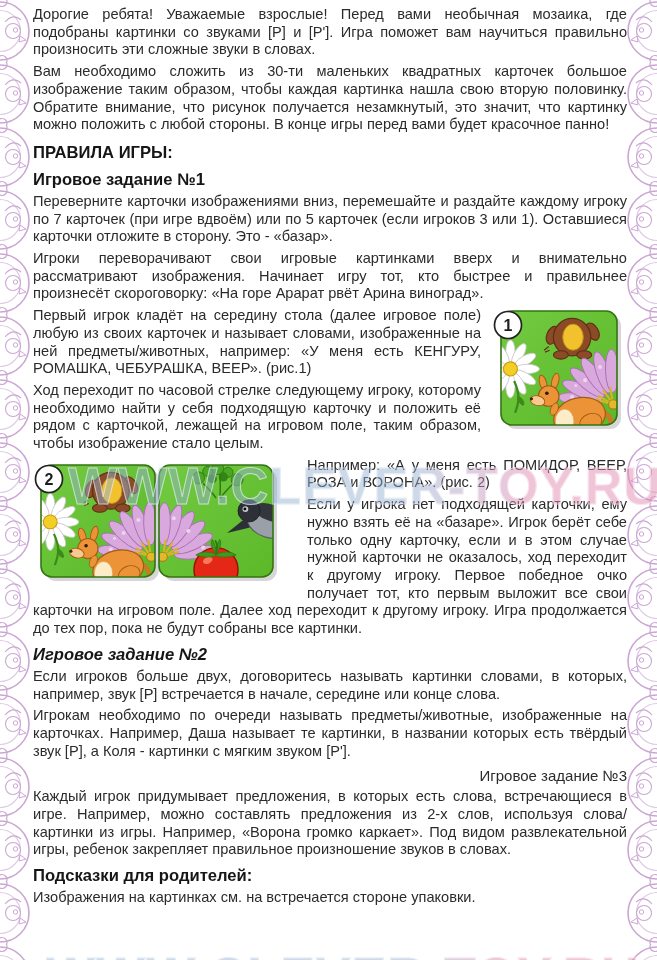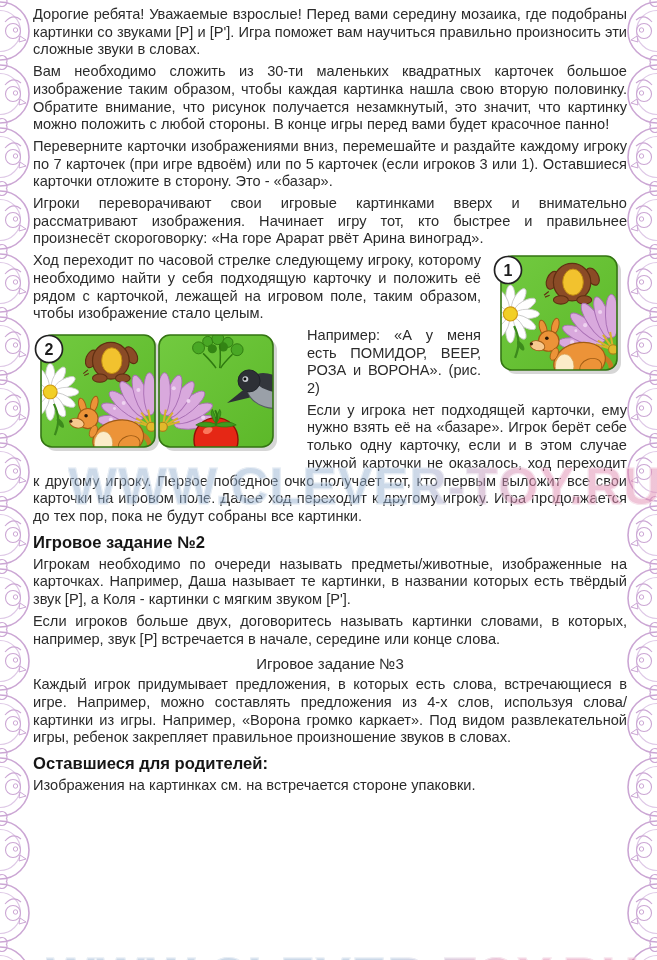--- a/index.html
+++ b/index.html
@@ -21,22 +21,22 @@
   .lace-left{left:0;}
   .lace-right{right:0;transform:scaleX(-1);}
   .content{
     position:relative; z-index:2;
     margin:0 30px 0 33px; padding-top:6px;
     font-size:14.6px; line-height:17.7px; text-align:justify;
   }
   p{margin:0 0 4px 0;}
   .h-bold{font-size:16.6px;font-weight:bold;line-height:20px;margin:7px 0 3px;color:#161616;text-align:left;}
   .h-first{margin-top:9px;}
-  .h-reg{font-size:15px;line-height:19px;margin:6px 0 3px;text-align:center;}
-  .clear{clear:both;}
+  .h-reg{font-size:15px;line-height:19px;margin:6px 0 3px;text-align:right;}
+  .clear{clear:both;font-style:italic;}
   .fig1{float:right;width:136px;height:132px;margin:-2px 0 16px 10px;shape-outside:margin-box;}
   .fig2{float:left;width:252px;height:126px;margin:3px 22px 12px 0;}
   .watermark, .watermark2{
     position:absolute; z-index:3; pointer-events:none; white-space:nowrap;
     font-weight:bold; text-transform:uppercase; letter-spacing:1px;
     font-size:52px; color:var(--wm-blue);
     -webkit-text-stroke:1px rgba(255,255,255,.55);
   }
   .watermark{left:68px; top:456px;}
   .watermark2{left:46px; top:946px;}
@@ -218,58 +218,61 @@
 </svg>
 <svg class="lace lace-right" viewBox="0 0 34 960">
   <rect width="34" height="960" fill="url(#laceP)"></rect>
 </svg>
 
 <div class="watermark"><span>www.clever-toy.ru</span></div>
 <div class="watermark2"><span>www.clever-toy.ru</span></div>
 
 <main class="content">
 
-  <p>Дорогие ребята! Уважаемые взрослые!  Перед вами середину мозаика, где подобраны картинки со звуками [Р] и [Р']. Игра поможет вам научиться правильно произносить эти сложные звуки в словах.</p>
+  <p>Дорогие ребята! Уважаемые взрослые!  Перед вами необычная мозаика, где подобраны картинки со звуками [Р] и [Р']. Игра поможет вам научиться правильно произносить эти сложные звуки в словах.</p>
   <p>Вам необходимо сложить из 30-ти маленьких квадратных карточек большое изображение таким образом, чтобы каждая картинка нашла свою вторую половинку. Обратите внимание, что рисунок получается незамкнутый, это значит, что картинку можно положить с любой стороны. В конце игры перед вами будет красочное панно!</p>
 
+  <div class="h-bold h-first">ПРАВИЛА ИГРЫ:</div>
+  <div class="h-bold">Игровое задание №1</div>
 
   <p>Переверните карточки изображениями вниз, перемешайте и раздайте каждому игроку по 7 карточек (при игре вдвоём) или по 5 карточек (если игроков 3 или 1). Оставшиеся карточки  отложите в сторону. Это - «базар».</p>
   <p>Игроки  переворачивают свои игровые картинками вверх и внимательно рассматривают изображения. Начинает игру тот, кто быстрее и правильнее произнесёт скороговорку: «На горе Арарат рвёт Арина виноград».</p>
 
   <svg class="fig1" viewBox="0 0 136 132">
     <rect x="14" y="10" width="116" height="114" rx="11" fill="#000" opacity="0.16"></rect>
     <use href="#faceL" x="10" y="6" width="116" height="114"></use>
     <rect x="10" y="6" width="116" height="114" rx="11" fill="none" style="stroke:var(--card-green-dark)" stroke-width="1.6"></rect>
     <g>
       <circle cx="17" cy="20" r="13.5" fill="#fff" stroke="#222" stroke-width="1.7"></circle>
       <text class="badge-num" x="17" y="25.5" text-anchor="middle">1</text>
     </g>
   </svg>
 
+  <p>Первый игрок кладёт на  середину стола (далее игровое поле) любую из своих карточек и называет словами, изображенные на ней предметы/животных, например: «У меня есть КЕНГУРУ, РОМАШКА, ЧЕБУРАШКА, ВЕЕР». (рис.1)</p>
   <p>Ход переходит по часовой стрелке следующему игроку, которому необходимо  найти у себя подходящую карточку и положить её  рядом с карточкой, лежащей на игровом поле, таким образом, чтобы  изображение стало целым.</p>
 
   <svg class="fig2" viewBox="0 0 252 126">
     <rect x="12" y="9" width="114" height="112" rx="11" fill="#000" opacity="0.16"></rect>
     <rect x="130" y="9" width="114" height="112" rx="11" fill="#000" opacity="0.16"></rect>
     <use href="#faceL" x="8" y="5" width="114" height="112"></use>
     <use href="#faceR" x="126" y="5" width="114" height="112"></use>
     <rect x="8" y="5" width="114" height="112" rx="11" fill="none" style="stroke:var(--card-green-dark)" stroke-width="1.6"></rect>
     <rect x="126" y="5" width="114" height="112" rx="11" fill="none" style="stroke:var(--card-green-dark)" stroke-width="1.6"></rect>
     <g>
       <circle cx="16" cy="19" r="13.5" fill="#fff" stroke="#222" stroke-width="1.7"></circle>
       <text class="badge-num" x="16" y="24.5" text-anchor="middle">2</text>
     </g>
   </svg>
 
   <p>Например: «А у меня есть ПОМИДОР, ВЕЕР, РОЗА и ВОРОНА». (рис. 2)</p>
   <p>Если у игрока нет подходящей карточки, ему нужно взять её на «базаре». Игрок берёт себе только одну карточку, если и в этом случае нужной карточки не оказалось, ход переходит к другому игроку.  Первое победное очко получает тот, кто первым выложит все свои карточки на игровом поле. Далее ход переходит к другому игроку. Игра продолжается до тех пор, пока не будут собраны все картинки.</p>
 
   <div class="h-bold clear">Игровое задание №2</div>
+  <p>Если игроков больше двух, договоритесь называть картинки словами, в которых, например, звук [Р] встречается в начале, середине или конце слова.</p>
   <p>Игрокам необходимо по очереди называть предметы/животные, изображенные на карточках. Например, Даша называет те картинки, в названии которых есть твёрдый звук [Р], а Коля - картинки с мягким звуком [Р'].</p>
-  <p>Если игроков больше двух, договоритесь называть картинки словами, в которых, например, звук [Р] встречается в начале, середине или конце слова.</p>
 
   <div class="h-reg">Игровое задание №3</div>
-  <p>Каждый игрок придумывает предложения, в которых есть слова, встречающиеся в игре. Например, можно составлять предложения из 4-х слов, используя слова/картинки из игры. Например, «Ворона громко каркает». Под видом развлекательной игры, ребенок закрепляет правильное произношение звуков в словах.</p>
-
-  <div class="h-bold">Оставшиеся для родителей:</div>
+  <p>Каждый игрок придумывает предложения, в которых есть слова, встречающиеся в игре. Например, можно составлять предложения из 2-х слов, используя слова/картинки из игры. Например, «Ворона громко каркает». Под видом развлекательной игры, ребенок закрепляет правильное произношение звуков в словах.</p>
+
+  <div class="h-bold">Подсказки для родителей:</div>
   <p>Изображения на картинках см. на встречается стороне упаковки.</p>
 
 </main>
 
 </body></html>

